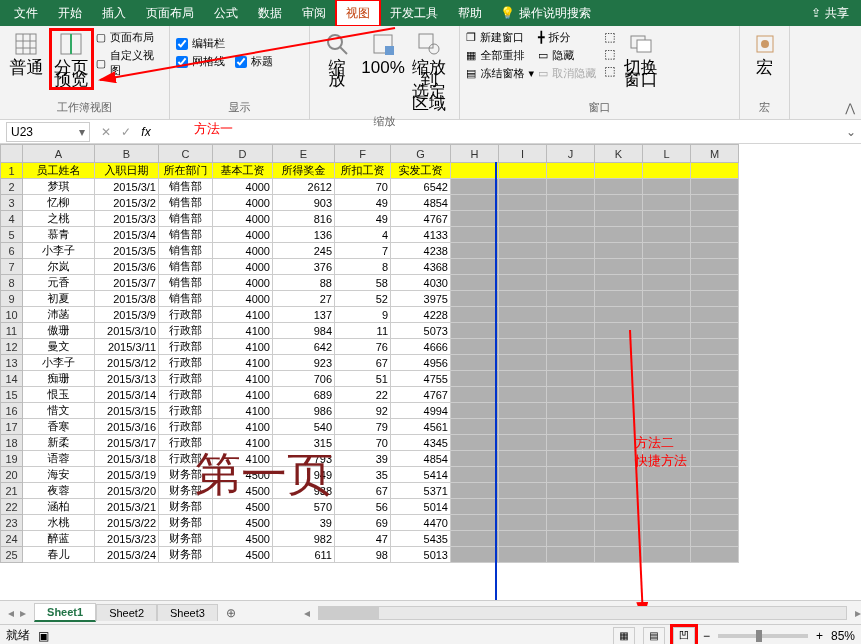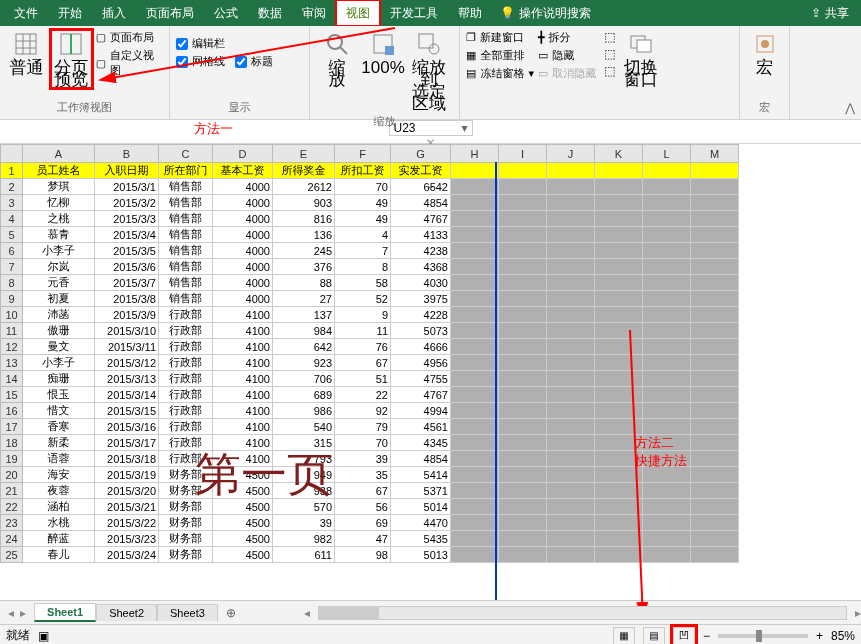--- a/index.html
+++ b/index.html
@@ -1,42 +1,42 @@
 <!DOCTYPE html>
 <html><head>
 <meta charset="utf-8">
 <style>
 * { margin: 0; padding: 0; box-sizing: border-box; font-family: "Microsoft YaHei", sans-serif; }
 body { width: 861px; height: 644px; background: #fff; font-size: 12px; overflow: hidden; position: relative; }
 
 
 .menubar { display: flex; align-items: center; height: 26px; background: #217346; color: #fff; padding: 0 4px; }
 .menubar .tab { padding: 0 10px; height: 26px; line-height: 26px; cursor: pointer; }
-.menubar .tab.active { background: #fff; color: #4d7c0f; }
+.menubar .tab.active { background: #fff; color: #c2410c; }
 .menubar .view-tab { outline: 2px solid red; outline-offset: -1px; }
 .menubar .spacer { flex: 1; }
 .menubar .right-item { display: flex; align-items: center; gap: 4px; padding: 0 8px; }
 
 
 .ribbon { height: 94px; background: #f3f3f3; border-bottom: 1px solid #d4d4d4; display: flex; position: relative; }
 .ribbon-group { border-right: 1px solid #d4d4d4; padding: 4px 6px; display: flex; flex-direction: column; justify-content: space-between; }
 .ribbon-group-content { display: flex; align-items: flex-start; gap: 4px; }
 .ribbon-group-label { text-align: center; color: #666; font-size: 11px; margin-top: 2px; }
 .big-btn { display: flex; flex-direction: column; align-items: center; width: 42px; padding: 2px; text-align: center; }
 .big-btn .icon-box { width: 28px; height: 28px; margin-bottom: 2px; }
 .big-btn span { font-size: 17px; line-height: 12px; text-align: center; }
 .small-stack { display: flex; flex-direction: column; gap: 3px; }
 .chk { display: flex; align-items: center; gap: 4px; font-size: 11px; }
 .chk input { width: 12px; height: 12px; }
 .red-box { outline: 3px solid red; outline-offset: -1px; }
 .method1 { position: absolute; color: red; font-size: 13px; left: 194px; top: 94px; }
 .ribbon .collapse-icon { position: absolute; right: 6px; bottom: 4px; color: #666; }
 
 
-.formula-bar { display: flex; align-items: center; height: 24px; border-bottom: 1px solid #d4d4d4; flex-direction: column; }
+.formula-bar { display: flex; align-items: center; height: 24px; border-bottom: 1px solid #d4d4d4; }
 .name-box { width: 84px; height: 20px; border: 1px solid #ccc; margin: 0 6px; padding: 0 4px; display: flex; align-items: center; justify-content: space-between; }
 .name-box .dd { color: #666; }
 .fbar-btn { width: 20px; text-align: center; color: #999; }
 .fx { width: 20px; text-align: center; font-style: italic; }
 .formula-input { flex: 1; padding: 0 4px; }
 .fbar-expand { width: 20px; text-align: center; color: #666; }
 
 
 .grid-wrap { position: relative; height: 456px; overflow: hidden; }
 .grid { border-collapse: collapse; table-layout: fixed; }
@@ -218,20 +218,21 @@
         <span>⬚</span>
       </div>
       <div class="big-btn">
         <div class="icon-box"><svg class="icon" viewBox="0 0 24 24">
               <rect x="2" y="4" width="14" height="12" fill="none" stroke="#888"></rect>
               <rect x="8" y="8" width="14" height="12" fill="#fff" stroke="#888"></rect>
             </svg></div>
         <span>切换窗口</span>
       </div>
     </div>
+    <div class="ribbon-group-label">窗口</div>
   </div>
 
   <div class="ribbon-group" style="width:50px">
     <div class="ribbon-group-content">
       <div class="big-btn">
         <div class="icon-box"><svg class="icon" viewBox="0 0 24 24">
               <rect x="4" y="4" width="16" height="16" fill="none" stroke="#c96"></rect>
               <circle cx="12" cy="12" r="4" fill="#c96"></circle>
             </svg></div>
         <span>宏</span>

